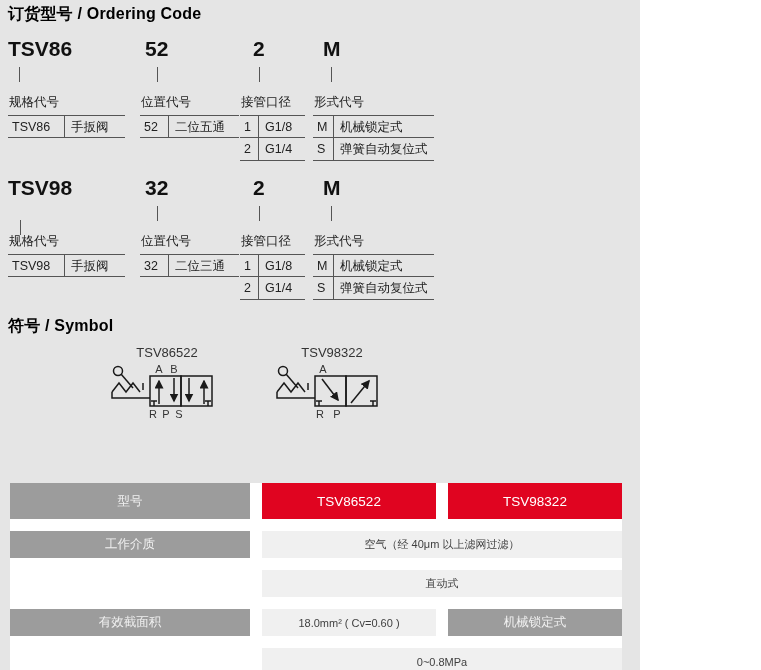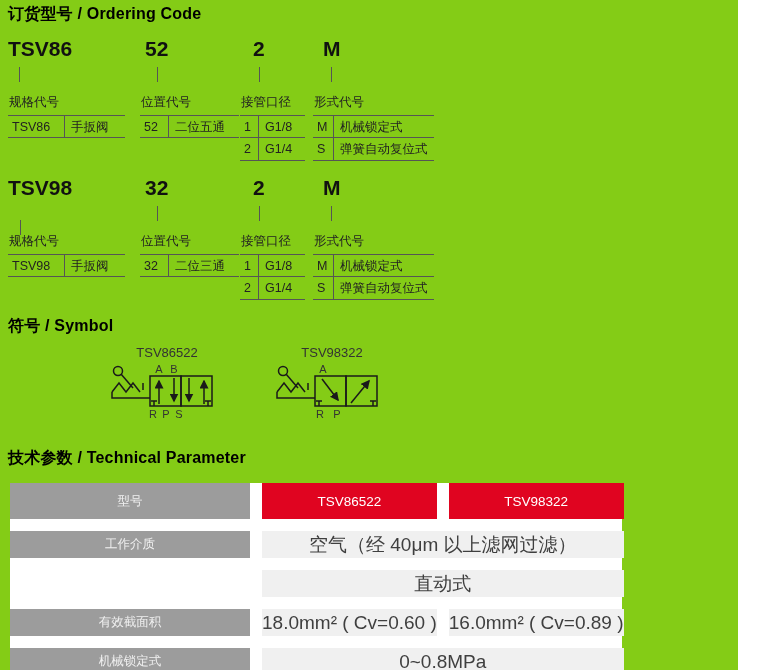--- a/index.html
+++ b/index.html
@@ -1,17 +1,17 @@
 <!DOCTYPE html>
 <html><head>
 <meta charset="utf-8">
 <style>
   html,body{margin:0;padding:0;background:#fff;}
   .page{
-    position:relative;width:738px;height:670px;background:#84cc16;overflow:hidden;
+    position:relative;width:640px;height:670px;background:#e5e5e5;overflow:hidden;
     font-family:"Liberation Sans","DejaVu Sans",sans-serif;color:#1a1a1a;
   }
   .sec-title{
     position:absolute;left:8px;margin:0;font-size:16px;font-weight:bold;color:#000;
     letter-spacing:.2px;white-space:nowrap;
   }
   .code-part{
     position:absolute;font-size:21px;font-weight:bold;color:#111;white-space:nowrap;
   }
   .tick{position:absolute;width:1px;height:15px;background:#555;}
@@ -28,21 +28,21 @@
   .ttable{
     position:absolute;left:10px;top:483px;width:612px;
     display:grid;grid-template-columns:240px 1fr 1fr;gap:12px;background:#fff;
   }
   .tl{background:#9C9C9C;color:#F0F0F0;display:flex;align-items:center;justify-content:center;
       font-size:12.5px;height:27px;white-space:nowrap;}
   .th{height:36px;}
   .tred{background:#E00420;color:#fff;display:flex;align-items:center;justify-content:center;
       font-size:13.5px;height:36px;white-space:nowrap;}
   .tv{background:#F0F0F0;color:#3f3f3f;display:flex;align-items:center;justify-content:center;
-      font-size:19px;height:27px;white-space:nowrap;}
+      font-size:11px;height:27px;white-space:nowrap;}
   .span2{grid-column:2 / 4;}
 </style>
 </head>
 <body>
 
 <div class="page">
 
   <h1 class="sec-title" style="top:4px">订货型号 / Ordering Code</h1>
 
   <div class="code-part" style="left:8px;top:37px">TSV86</div>
@@ -207,35 +207,33 @@
       <line x1="95" y1="37" x2="101" y2="37"></line>
         <line x1="98" y1="37" x2="98" y2="42"></line>
     </g>
     <g font-size="11" fill="#333" text-anchor="middle" font-family="Liberation Sans, DejaVu Sans, sans-serif">
       <text x="48" y="9">A</text>
       <text x="45" y="54">R</text>
       <text x="62" y="54">P</text>
     </g>
   </svg>
 
-  <h1 class="sec-title" style="top:448px">技术参数 / Technical Parameter</h1>
 
   <div class="ttable">
     <div class="tl th">型号</div>
     <div class="tred">TSV86522</div>
     <div class="tred">TSV98322</div>
 
     <div class="tl">工作介质</div>
     <div class="tv span2">空气（经 40μm 以上滤网过滤）</div>
 
     <div class="tv span2">直动式</div>
 
     <div class="tl">有效截面积</div>
     <div class="tv">18.0mm² ( Cv=0.60 )</div>
-    <div class="tv">16.0mm² ( Cv=0.89 )</div>
 
     <div class="tl">机械锁定式</div>
     <div class="tv span2">0~0.8MPa</div>
 
     <div class="tv span2">0~60</div>
   </div>
 
 </div>
 
 </body></html>

